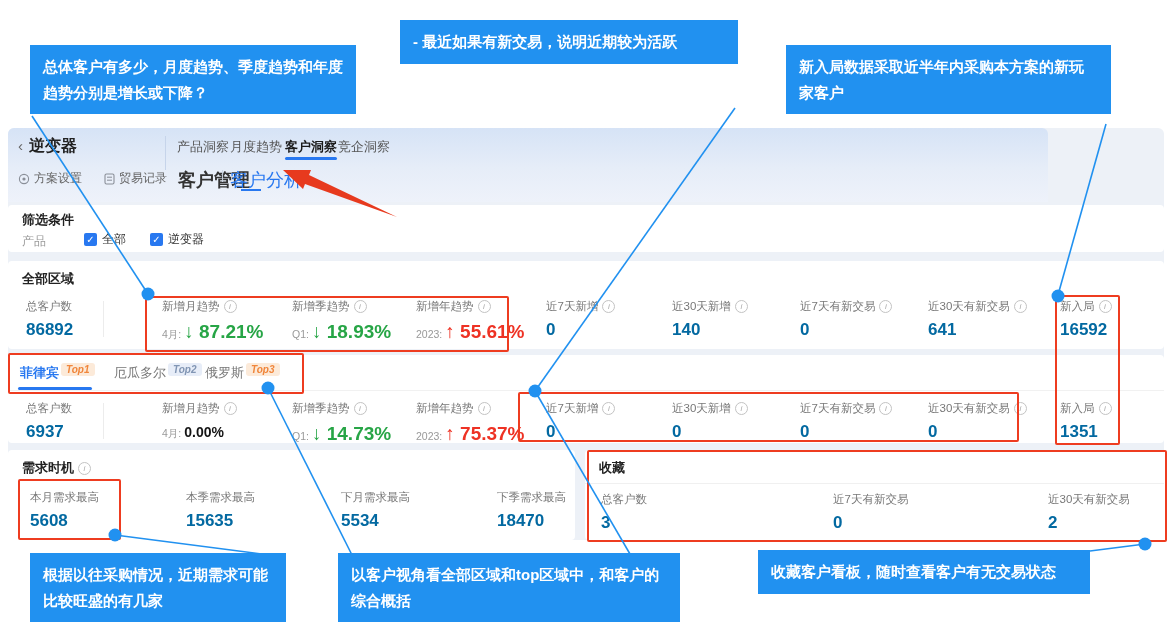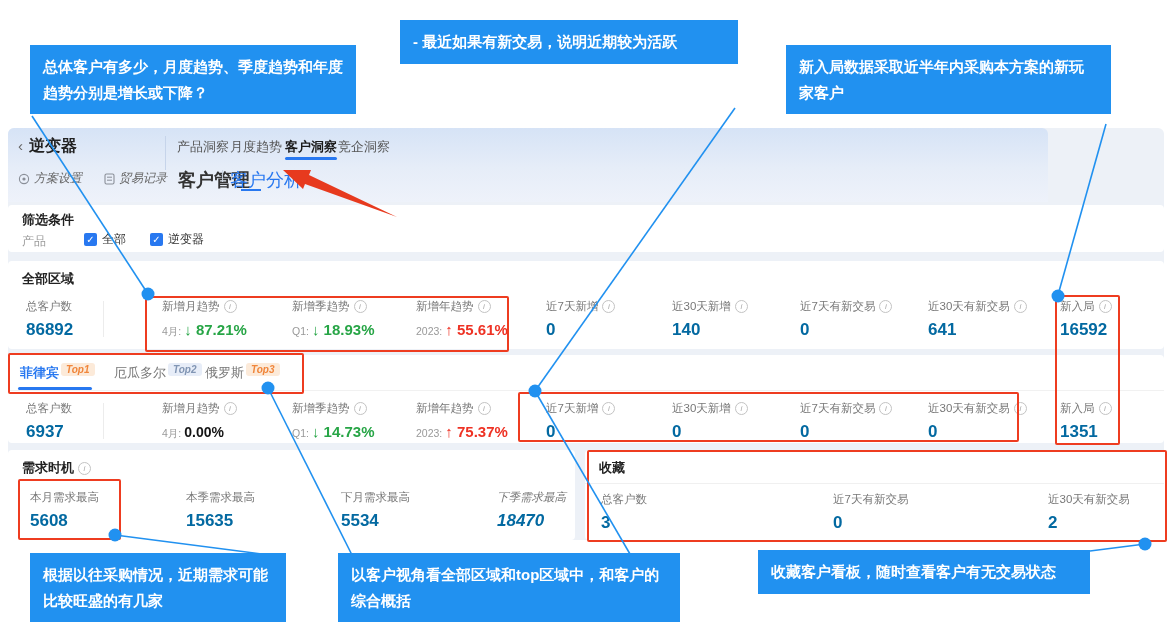--- a/index.html
+++ b/index.html
@@ -4,21 +4,21 @@
 <style>
   html,body{margin:0;padding:0;background:#fff;}
   .stage{position:relative;width:1172px;height:626px;background:#fff;overflow:hidden;
          font-family:"Liberation Sans","DejaVu Sans",sans-serif;}
   
   .ui{position:absolute;left:8px;top:128px;width:1156px;height:412px;background:#edf1f7;border-radius:6px;z-index:1;}
   .hdr{position:absolute;left:0;top:0;width:1040px;height:74px;border-radius:6px 6px 0 0;
        background:linear-gradient(180deg,#d6e3f6 0%,#e6edf8 55%,#eef2fa 100%);}
   .back{position:absolute;left:10px;top:8px;font-size:16px;font-weight:bold;color:#222;cursor:pointer;}
   .back .chev{color:#666;font-weight:normal;margin-right:6px;font-size:15px;}
-  .hdr-actions{position:absolute;left:10px;top:42px;font-size:12px;color:#666;display:flex;gap:22px;font-style:italic;}
+  .hdr-actions{position:absolute;left:10px;top:42px;font-size:12px;color:#666;display:flex;gap:22px;}
   .hact{display:flex;align-items:center;gap:4px;cursor:pointer;}
   .vdiv{position:absolute;left:157px;top:8px;width:1px;height:34px;background:#c6d4ea;}
   .tab{position:absolute;top:10px;font-size:13px;color:#555;cursor:pointer;white-space:nowrap;}
   .tab.active{color:#1a1a1a;font-weight:bold;}
   .tab-underline{position:absolute;top:29px;left:277px;width:52px;height:3px;background:#2878f0;border-radius:2px;}
   .stab{position:absolute;top:40px;font-size:18px;color:#333;cursor:pointer;white-space:nowrap;}
   .stab.bold{font-weight:bold;}
   .stab.blue{color:#2878f0;}
   .stab-sep{position:absolute;top:40px;left:213px;color:#ccd5e4;font-size:12px;}
   .stab-underline{position:absolute;top:61px;left:233px;width:20px;height:2px;background:#2878f0;}
@@ -29,21 +29,21 @@
         font-style:italic;font-weight:normal;}
   .flabel{position:absolute;left:14px;top:28px;font-size:12px;color:#999;}
   .chkrow{position:absolute;top:26px;display:flex;align-items:center;gap:5px;font-size:12px;color:#333;cursor:pointer;}
   .chk{width:13px;height:13px;background:#2878f0;border-radius:2px;color:#fff;font-size:10px;
        line-height:13px;text-align:center;font-weight:bold;}
   .col{position:absolute;top:38px;white-space:nowrap;}
   .col .lbl{font-size:11.5px;color:#777;}
   .col .val{font-size:17px;font-weight:bold;color:#0369a1;margin-top:6px;}
   .tval{margin-top:7px;}
   .tval .pfx{font-size:10.5px;color:#999;margin-right:3px;}
-  .tv{font-size:15px;font-weight:bold;}
+  .tv{font-size:19px;font-weight:bold;}
   .tv.down{color:#27a546;}
   .tv.up{color:#ee3224;}
   .tv.flat{color:#141414;font-size:14px;}
   .statdiv{position:absolute;left:95px;top:40px;width:1px;height:36px;background:#ececec;}
   .ctabs{position:absolute;left:0;top:0;width:1156px;height:35px;border-bottom:1px solid #f1f1f1;}
   .ctab{position:absolute;top:9px;font-size:13px;color:#777;cursor:pointer;white-space:nowrap;}
   .ctab.active{color:#2878f0;font-weight:bold;}
   .badge{display:inline-block;margin-left:2px;padding:1px 5px;border-radius:3px;font-size:10px;
          font-weight:bold;font-style:italic;transform:translateY(-4px);}
   .badge.orange{color:#f0863c;background:#fcead9;}
@@ -212,21 +212,21 @@
         <div class="val">5608</div>
       </div>
       <div class="col" style="left:178px;top:40px;">
         <div class="lbl">本季需求最高</div>
         <div class="val">15635</div>
       </div>
       <div class="col" style="left:333px;top:40px;">
         <div class="lbl">下月需求最高</div>
         <div class="val">5534</div>
       </div>
-      <div class="col" style="left:489px;top:40px;font-style:italic;">
+      <div class="col" style="left:489px;top:40px;">
         <div class="lbl">下季需求最高</div>
         <div class="val">18470</div>
       </div>
     </div>
 
     <div class="card" style="left:577px;top:322px;width:579px;height:90px;">
       <div class="card-h">收藏</div>
       <div class="fav-div"></div>
       <div class="col" style="left:16px;top:42px;">
         <div class="lbl">总客户数</div>

